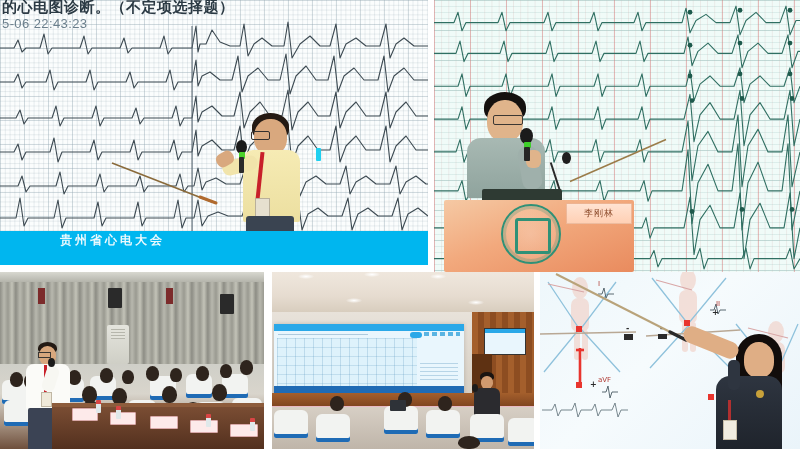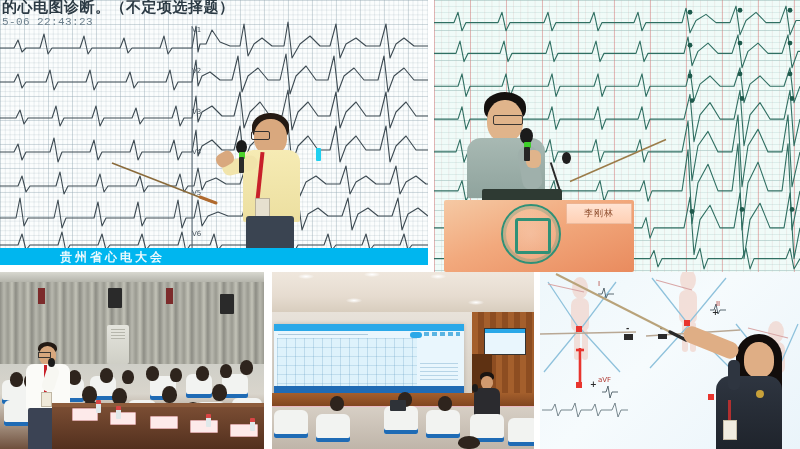--- a/index.html
+++ b/index.html
@@ -59,41 +59,41 @@
     font-weight: bold;
     letter-spacing: 0.5px;
     font-family: "DejaVu Sans", sans-serif;
     text-shadow: 0 0 1px rgba(255,255,255,0.8);
     white-space: nowrap;
   }
   #photo-ecg-lecture-left .timestamp {
     position: absolute;
     left: 2px; top: 16px;
     color: #6b7f8c;
-    font-size: 11px;
-    font-family: Liberation Mono, monospace;
+    font-size: 13px;
+    font-family: Liberation Sans, sans-serif;
     letter-spacing: 0.4px;
   }
   #photo-ecg-lecture-left .lead-labels {
     position: absolute;
     left: 192px; top: 26px;
     width: 22px; height: 212px;
     display: flex;
     flex-direction: column;
     justify-content: space-between;
   }
   #photo-ecg-lecture-left .lead-labels span {
     font-size: 7px;
     color: #44525c;
     font-family: "DejaVu Sans", sans-serif;
   }
   #photo-ecg-lecture-left .blue-banner {
     position: absolute;
     left: 0; right: 0; bottom: 0;
-    height: 17px;
+    height: 34px;
     background: #00b6ef;
     padding-left: 24px;
   }
   #photo-ecg-lecture-left .blue-banner .banner-text {
     position: absolute;
     left: 60px; top: 1px;
     color: #ffffff;
     font-size: 12px;
     font-weight: bold;
     letter-spacing: 3px;
@@ -407,28 +407,20 @@
       </g>
 
       <g stroke="#55636c" stroke-width="1" fill="none">
         <path d="M192,26 L192,250"></path>
       </g>
     </svg>
 
     <div class="slide-title">的心电图诊断。（不定项选择题）</div>
     <div class="timestamp">5-06 22:43:23</div>
 
-    <div class="lead-labels">
-      <span>V1</span>
-      <span>V2</span>
-      <span>V3</span>
-      <span>V4</span>
-      <span>V5</span>
-      <span>V6</span>
-    </div>
 
     <div class="cyan-chip" style="left:316px; top:148px;"></div>
 
     <svg style="position:absolute;inset:0;width:100%;height:100%;" viewBox="0 0 428 265">
       <line x1="112" y1="163" x2="212" y2="202" stroke="#8a6a3a" stroke-width="1.6"></line>
       <line x1="200" y1="197" x2="216" y2="203" stroke="#b06a2e" stroke-width="3" stroke-linecap="round"></line>
     </svg>
 
     <div class="person">
       <div class="hair" style="left:252px; top:113px; width:37px; height:28px; background:#241a14;"></div>

